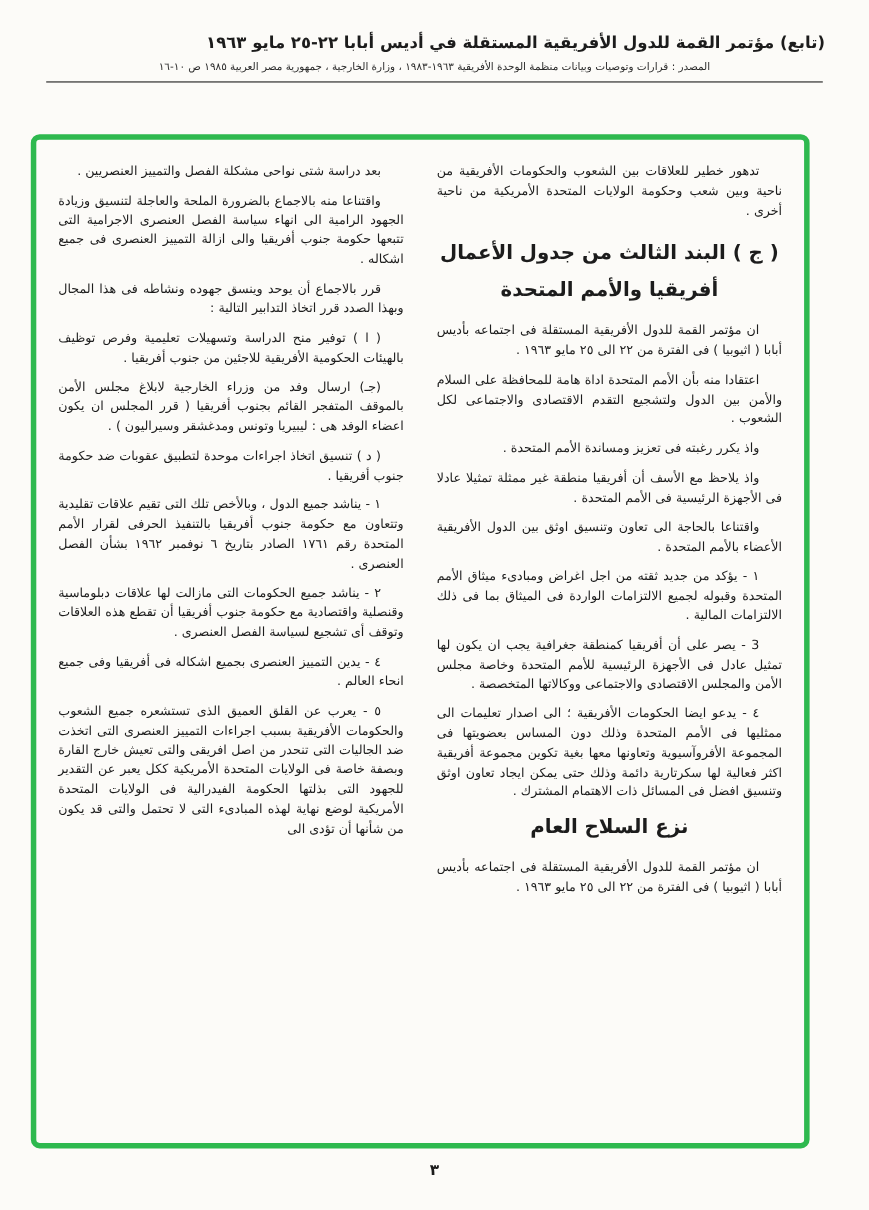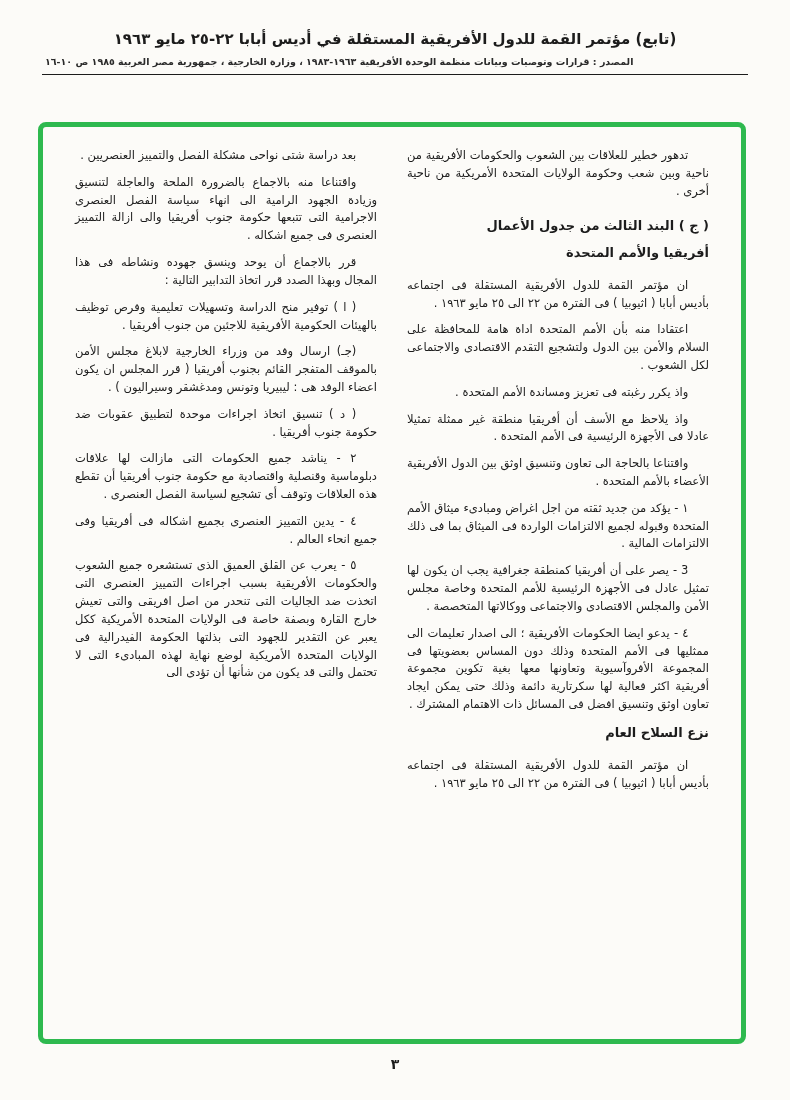--- a/index.html
+++ b/index.html
@@ -19,65 +19,67 @@
   }
   .doc-header {
     padding-top: 30px;
     text-align: center;
   }
   .title {
     margin: 0 40px;
     font-size: 15px;
     font-weight: bold;
     direction: rtl;
+    text-align: right;
   }
   .source {
     margin: 8px 45px 0 45px;
     font-size: 9.5px;
-    font-weight: bold;
+    font-weight: normal;
     color: #2a2a2a;
     direction: rtl;
-    text-align: left;
+    text-align: center;
   }
   .rule {
     border: none;
     border-top: 1.5px solid #1c1c1c;
     margin: 7px 42px 0 42px;
   }
   .content-box {
     position: absolute;
-    left: 38px;
+    left: 28px;
     top: 122px;
     width: 708px;
     height: 922px;
     border: 5px solid #2eb94f;
     border-radius: 8px;
     box-sizing: border-box;
     background: #fcfbf8;
     display: flex;
     flex-direction: row;
     gap: 30px;
-    padding: 20px 32px;
+    padding: 20px 20px;
     overflow: hidden;
   }
   .col {
     flex: 1 1 0;
     direction: rtl;
     font-size: 11.5px;
     line-height: 1.55;
     text-align: justify;
   }
   .para {
     margin: 0 0 9px 0;
     text-indent: 1.8em;
   }
   .heading {
     margin: 16px 0 6px 0;
-    font-size: 13px;
+    font-size: 18px;
     font-weight: bold;
+    text-align: center;
     text-indent: 0;
   }
   .heading.sub {
     margin-top: 2px;
     margin-bottom: 14px;
   }
   .page-number {
     position: absolute;
     bottom: 28px;
     left: 0;
@@ -101,20 +103,21 @@
 
   <main class="content-box">
 
     <section class="col">
       <p class="para">بعد دراسة شتى نواحى مشكلة الفصل والتمييز العنصريين .</p>
       <p class="para">واقتناعا منه بالاجماع بالضرورة الملحة والعاجلة لتنسيق وزيادة الجهود الرامية الى انهاء سياسة الفصل العنصرى الاجرامية التى تتبعها حكومة جنوب أفريقيا والى ازالة التمييز العنصرى فى جميع اشكاله .</p>
       <p class="para">قرر بالاجماع أن يوحد وينسق جهوده ونشاطه فى هذا المجال وبهذا الصدد قرر اتخاذ التدابير التالية :</p>
       <p class="para">( ا ) توفير منح الدراسة وتسهيلات تعليمية وفرص توظيف بالهيئات الحكومية الأفريقية للاجئين من جنوب أفريقيا .</p>
       <p class="para">(جـ) ارسال وفد من وزراء الخارجية لابلاغ مجلس الأمن بالموقف المتفجر القائم بجنوب أفريقيا ( قرر المجلس ان يكون اعضاء الوفد هى : ليبيريا وتونس ومدغشقر وسيراليون ) .</p>
       <p class="para">( د ) تنسيق اتخاذ اجراءات موحدة لتطبيق عقوبات ضد حكومة جنوب أفريقيا .</p>
+      <p class="para">١ - يناشد جميع الدول ، وبالأخص تلك التى تقيم علاقات تقليدية وتتعاون مع حكومة جنوب أفريقيا بالتنفيذ الحرفى لقرار الأمم المتحدة رقم ١٧٦١ الصادر بتاريخ ٦ نوفمبر ١٩٦٢ بشأن الفصل العنصرى .</p>
       <p class="para">٢ - يناشد جميع الحكومات التى مازالت لها علاقات دبلوماسية وقنصلية واقتصادية مع حكومة جنوب أفريقيا أن تقطع هذه العلاقات وتوقف أى تشجيع لسياسة الفصل العنصرى .</p>
       <p class="para">٤ - يدين التمييز العنصرى بجميع اشكاله فى أفريقيا وفى جميع انحاء العالم .</p>
       <p class="para">٥ - يعرب عن القلق العميق الذى تستشعره جميع الشعوب والحكومات الأفريقية بسبب اجراءات التمييز العنصرى التى اتخذت ضد الجاليات التى تنحدر من اصل افريقى والتى تعيش خارج القارة وبصفة خاصة فى الولايات المتحدة الأمريكية ككل يعبر عن التقدير للجهود التى بذلتها الحكومة الفيدرالية فى الولايات المتحدة الأمريكية لوضع نهاية لهذه المبادىء التى لا تحتمل والتى قد يكون من شأنها أن تؤدى الى</p>
     </section>
 
     <section class="col">
       <p class="para">تدهور خطير للعلاقات بين الشعوب والحكومات الأفريقية من ناحية وبين شعب وحكومة الولايات المتحدة الأمريكية من ناحية أخرى .</p>
       <h2 class="heading">( ج ) البند الثالث من جدول الأعمال</h2>
       <h2 class="heading sub">أفريقيا والأمم المتحدة</h2>
       <p class="para">ان مؤتمر القمة للدول الأفريقية المستقلة فى اجتماعه بأديس أبابا ( اثيوبيا ) فى الفترة من ٢٢ الى ٢٥ مايو ١٩٦٣ .</p>

